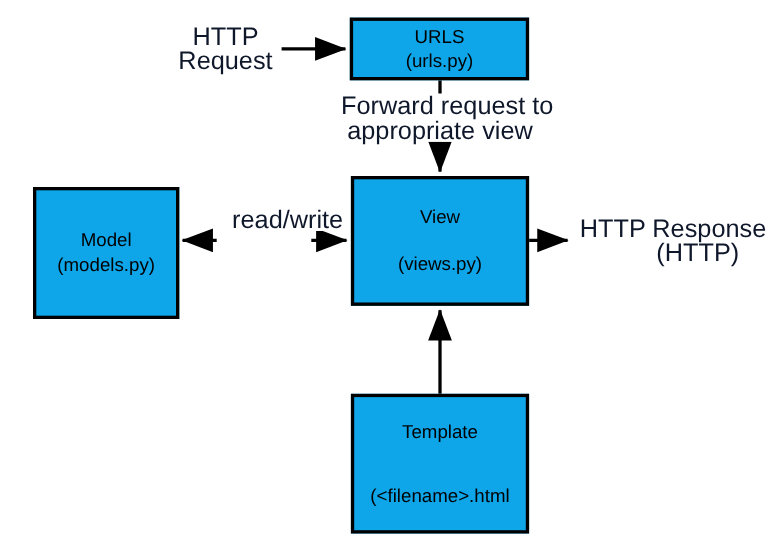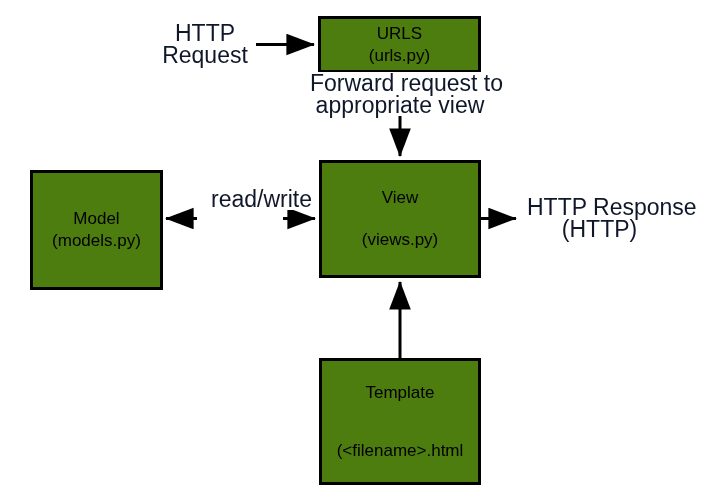--- a/index.html
+++ b/index.html
@@ -15,21 +15,21 @@
     position: relative;
     width: 713px;
     height: 503px;
     background: #ffffff;
     overflow: hidden;
   }
   .box {
     position: absolute;
     box-sizing: border-box;
     border: 3px solid #000000;
-    background: #4d7c0f;
+    background: #0ea5e9;
     display: flex;
     flex-direction: column;
     align-items: center;
     justify-content: center;
     z-index: 3;
   }
   .box-line {
     font-size: 17px;
     line-height: 22px;
     color: #000000;
@@ -116,27 +116,27 @@
   <div class="box" style="left:319px; top:358px; width:162px; height:127px;gap:36px;">
     <span class="box-line">Template</span>
     <span class="box-line">(&lt;filename&gt;.html</span>
   </div>
 
   <div class="freetext" style="left:160px; top:22px; width:90px;">
     <span class="tl">HTTP</span>
     <span class="tl">Request</span>
   </div>
 
-  <div class="freetext lbl-white" style="left:310px; top:72px; width:180px;">
+  <div class="freetext lbl-white" style="left:310px; top:85px; width:180px;">
     <span class="tl">Forward request to</span>
     <span class="tl">appropriate view</span>
   </div>
 
   <div class="freetext lbl-white" style="left:211px; top:188px; width:86px;">
     <span class="tl">read/write</span>
   </div>
 
-  <div class="freetext" style="left:527px; top:196px; width:145px;">
+  <div class="freetext" style="left:527px; top:196px; width:145px;text-align:right;">
     <span class="tl">HTTP Response</span>
     <span class="tl">(HTTP)</span>
   </div>
 
 </div>
 
 </body></html>

